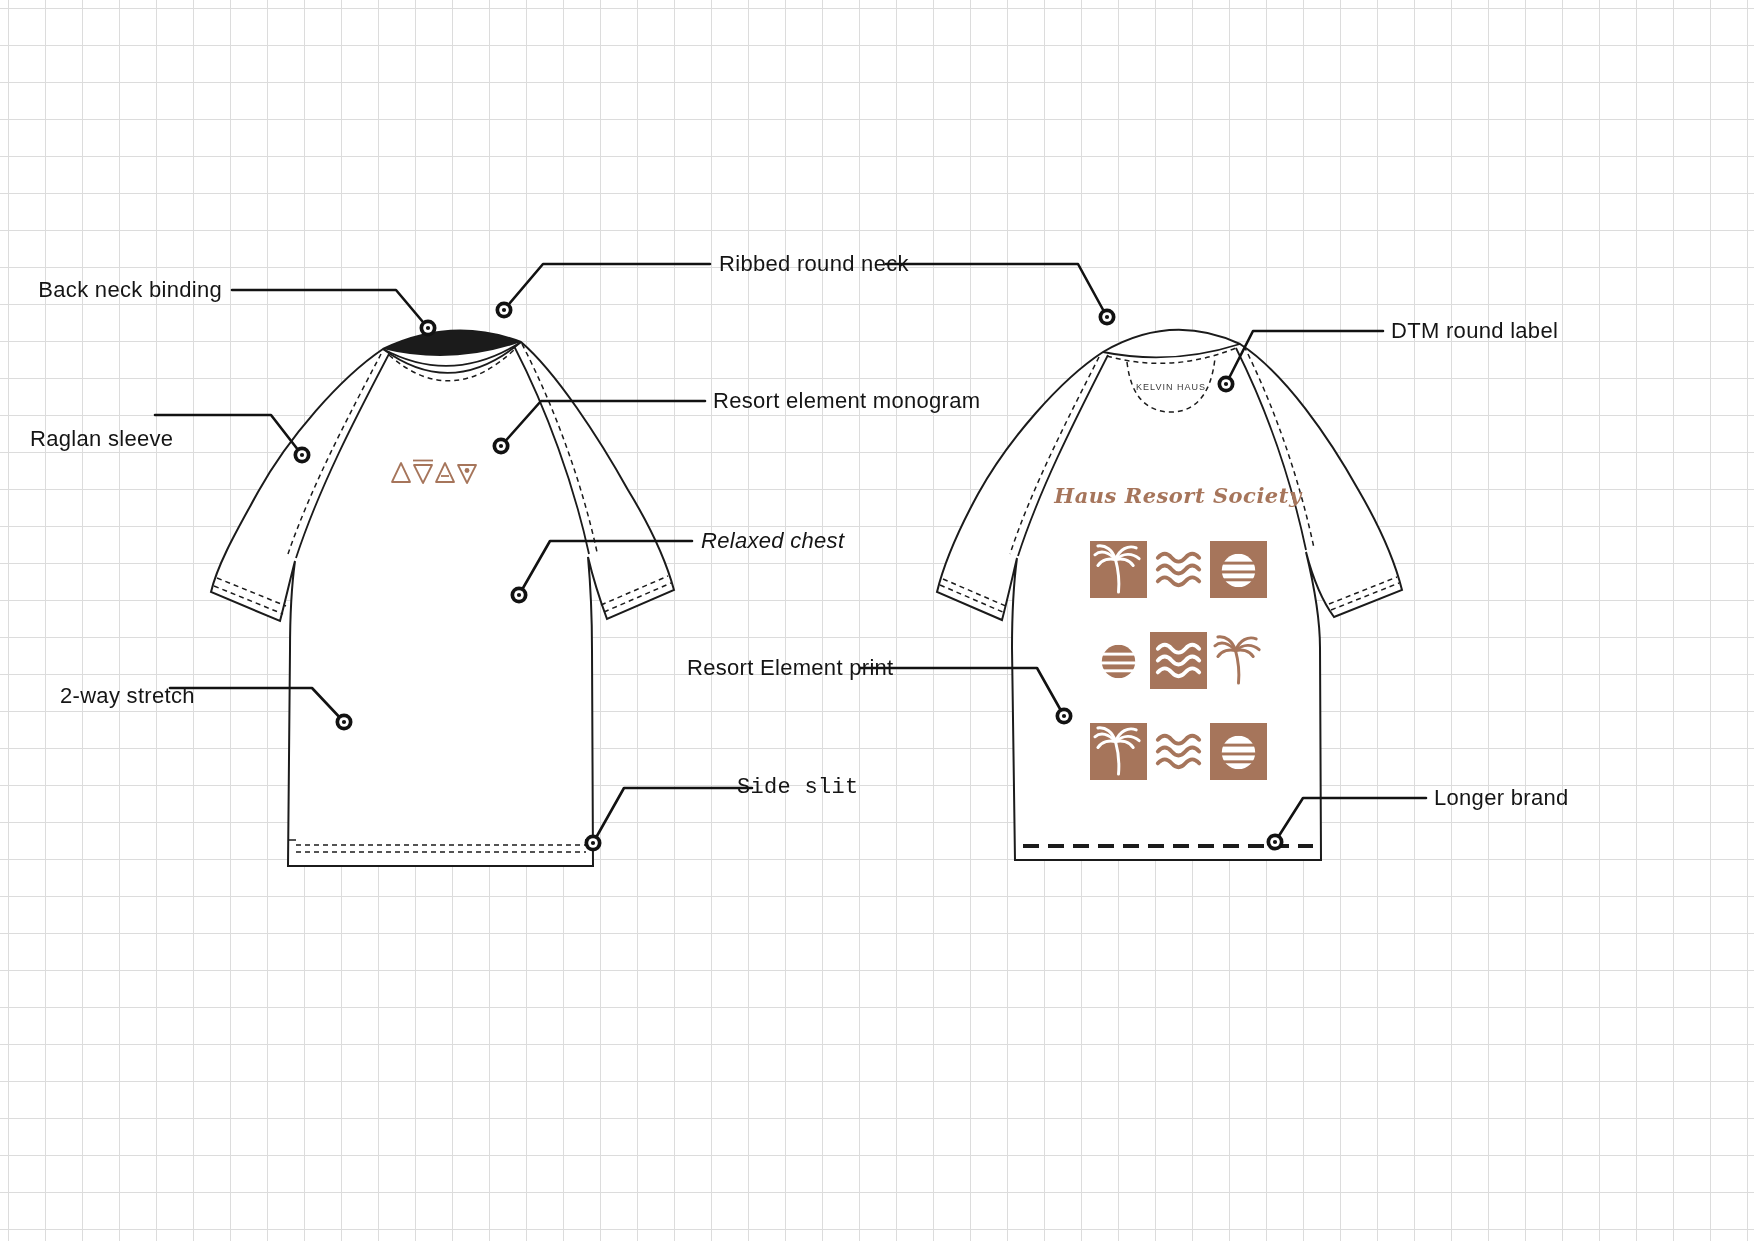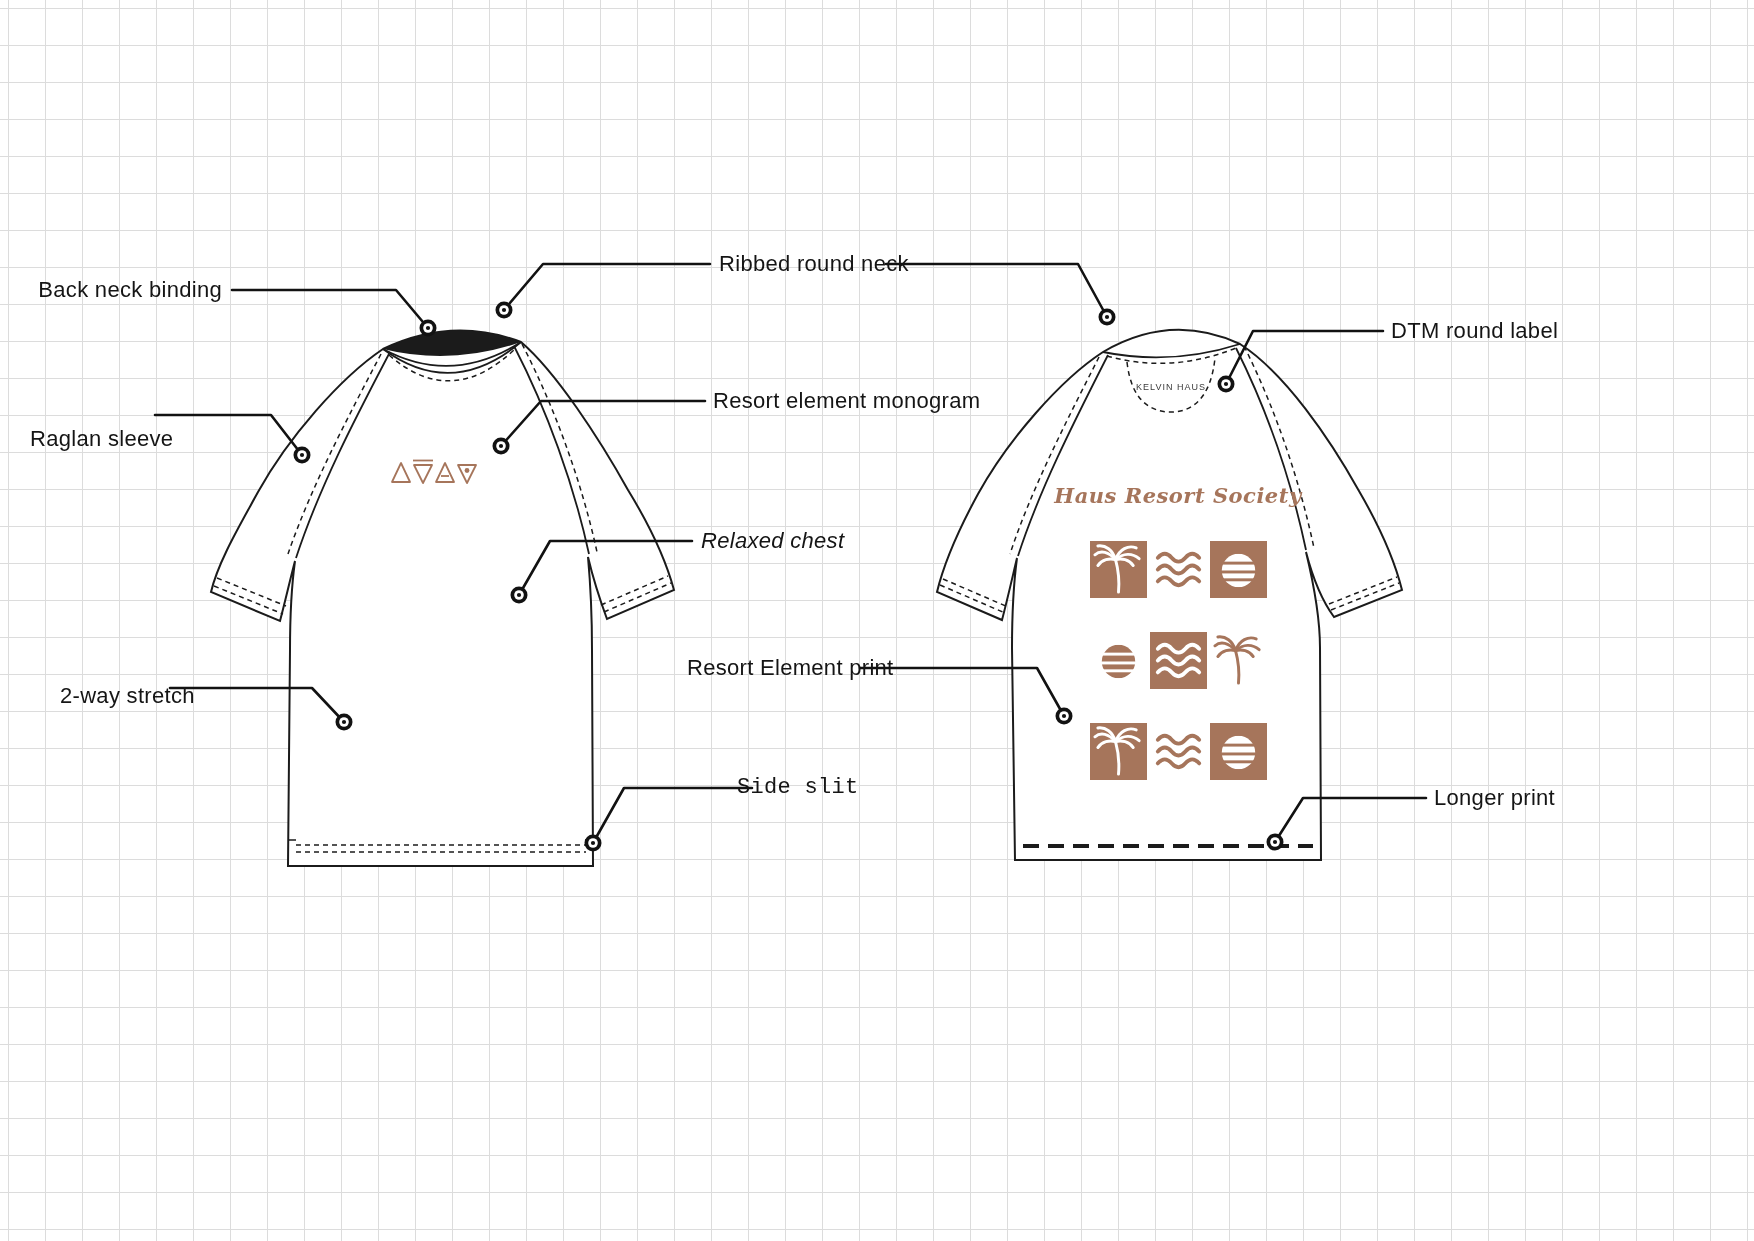--- a/index.html
+++ b/index.html
@@ -259,15 +259,15 @@
 
   <div class="callout-label" id="cl-0">Back neck binding</div>
   <div class="callout-label" id="cl-1">Ribbed round neck</div>
   <div class="callout-label" id="cl-2">DTM round label</div>
   <div class="callout-label" id="cl-3">Raglan sleeve</div>
   <div class="callout-label" id="cl-4">Resort element monogram</div>
   <div class="callout-label" id="cl-5">Relaxed chest</div>
   <div class="callout-label" id="cl-6">2-way stretch</div>
   <div class="callout-label" id="cl-7">Resort Element print</div>
   <div class="callout-label" id="cl-8">Side slit</div>
-  <div class="callout-label" id="cl-9">Longer print</div>
+  <div class="callout-label" id="cl-9">Longer brand</div>
 
 </div>
 
 </body></html>

